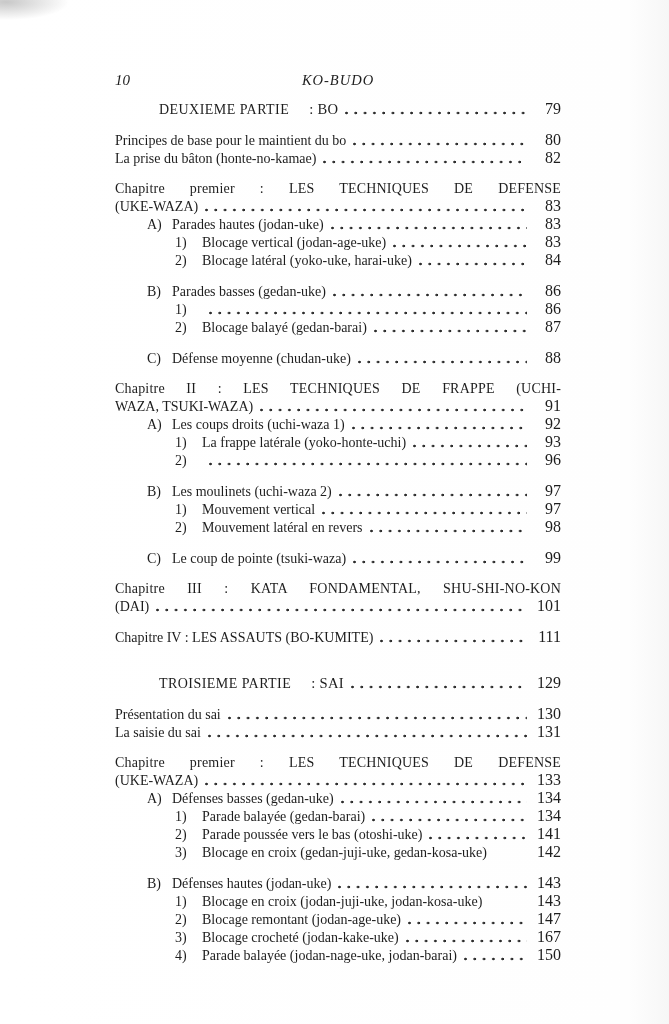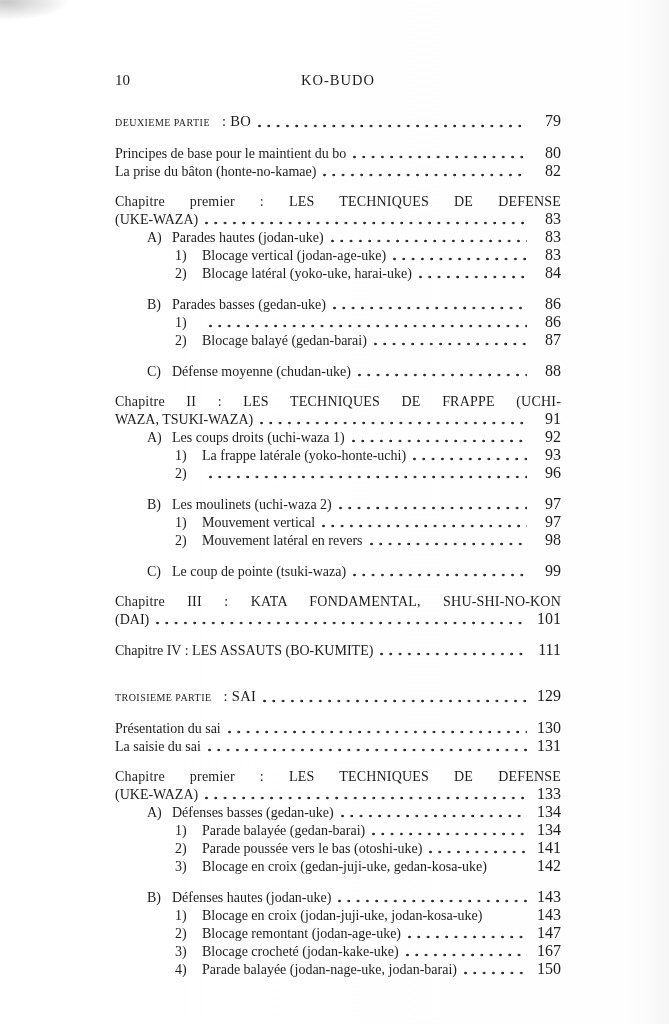--- a/index.html
+++ b/index.html
@@ -6,34 +6,34 @@
   .page{
     position:relative;width:669px;height:1024px;margin:0 auto;overflow:hidden;
     background:
       radial-gradient(90px 26px at 6px 2px, rgba(110,110,110,.38), rgba(255,255,255,0) 70%),
       linear-gradient(90deg,#ffffff 0%,#fefefe 94%,#f6f6f6 100%),
       #fdfdfd;
     font-family:"Liberation Serif", serif;
     color:#1d1d1d;
   }
   .content{position:absolute;left:115px;top:72px;width:446px;}
-  .hdr{position:relative;height:20px;margin-bottom:20px;font-size:15px;}
+  .hdr{position:relative;height:20px;margin-bottom:8px;font-size:15px;font-style:italic;}
   .hdr .pageno{position:absolute;left:0;top:0;}
   .hdr .runtitle{position:absolute;left:50%;top:0;transform:translateX(-50%);letter-spacing:1px;font-size:14.5px;}
   .row{display:flex;align-items:baseline;line-height:17px;font-size:14px;}
   .row.g1{margin-top:13px;}
   .row.g2{margin-top:28px;}
   .lvl1{padding-left:32px;}
   .lvl2{padding-left:60px;}
   .mk{flex:none;}
   .lvl1 .mk{width:25px;}
   .lvl2 .mk{width:27px;}
   .txt{white-space:pre;}
-  .sc{font-size:10px;letter-spacing:.45px;}
-  .big{font-size:14.6px;margin-left:12px;letter-spacing:.3px;}
+  .sc{font-size:14px;letter-spacing:.45px;margin-left:44px;}
+  .big{font-size:14.6px;margin-left:20px;letter-spacing:.3px;}
   .leader{
     flex:1 1 auto;min-width:4px;align-self:flex-end;height:4px;
     margin:0 4px 3px 7px;
     background-image:radial-gradient(circle at 1.6px 2px, #2c2c2c 1.12px, rgba(0,0,0,0) 1.65px);
     background-size:9.3px 4px;background-repeat:repeat-x;
   }
   .leader.none{background:none;}
   .pg{flex:none;width:30px;text-align:right;font-size:16px;}
   .chapwrap{display:block;width:100%;line-height:17px;font-size:14px;
     text-align:justify;text-align-last:justify;letter-spacing:.2px;}

